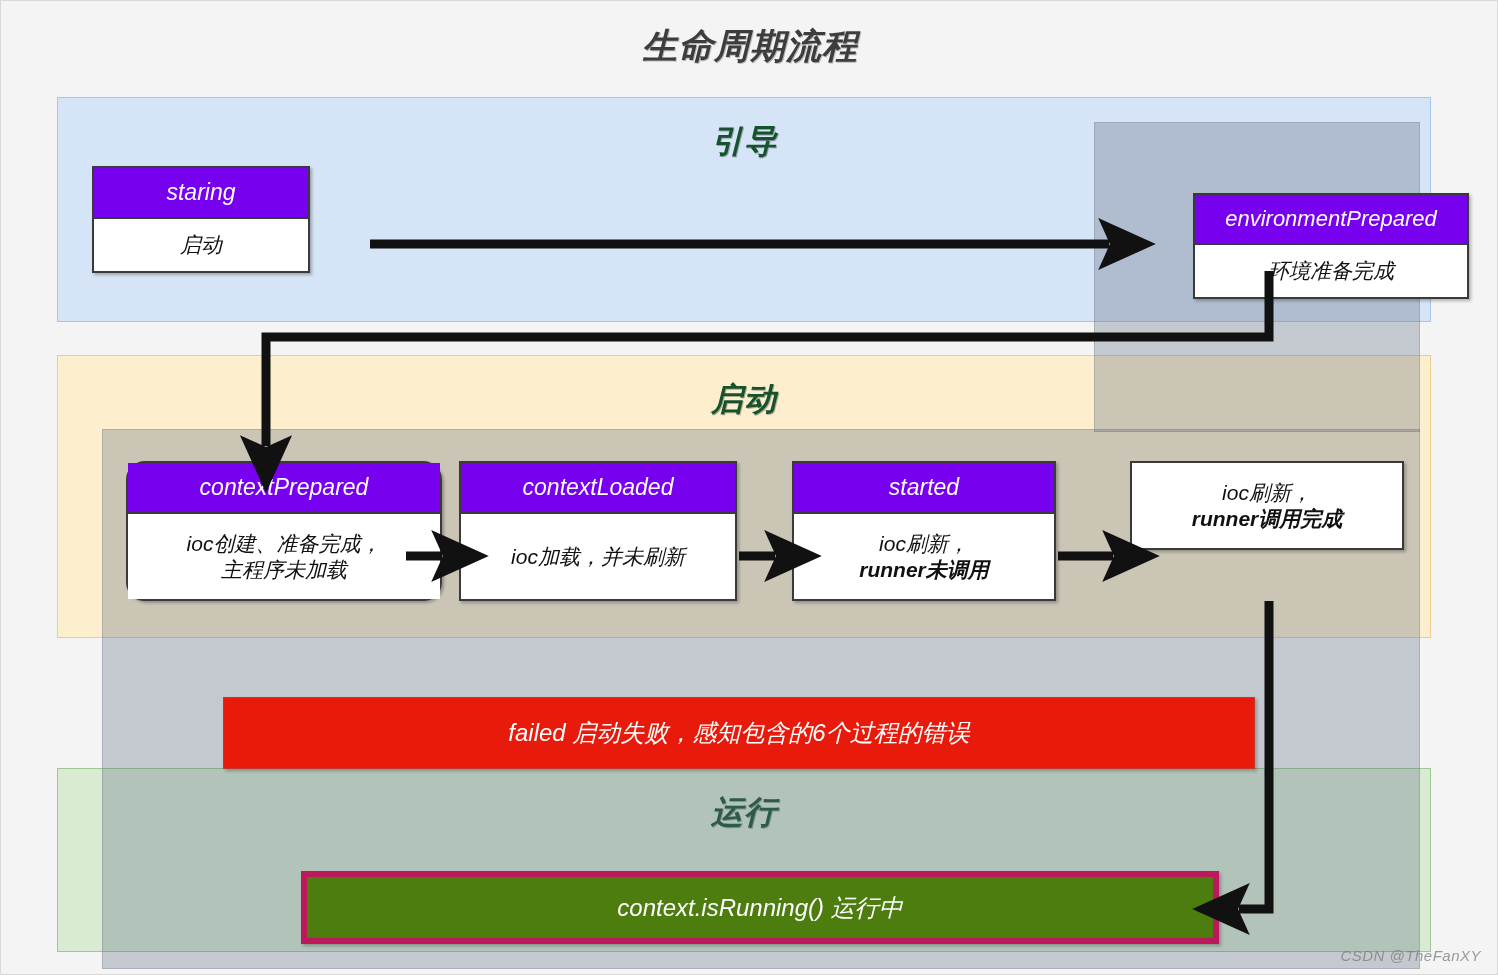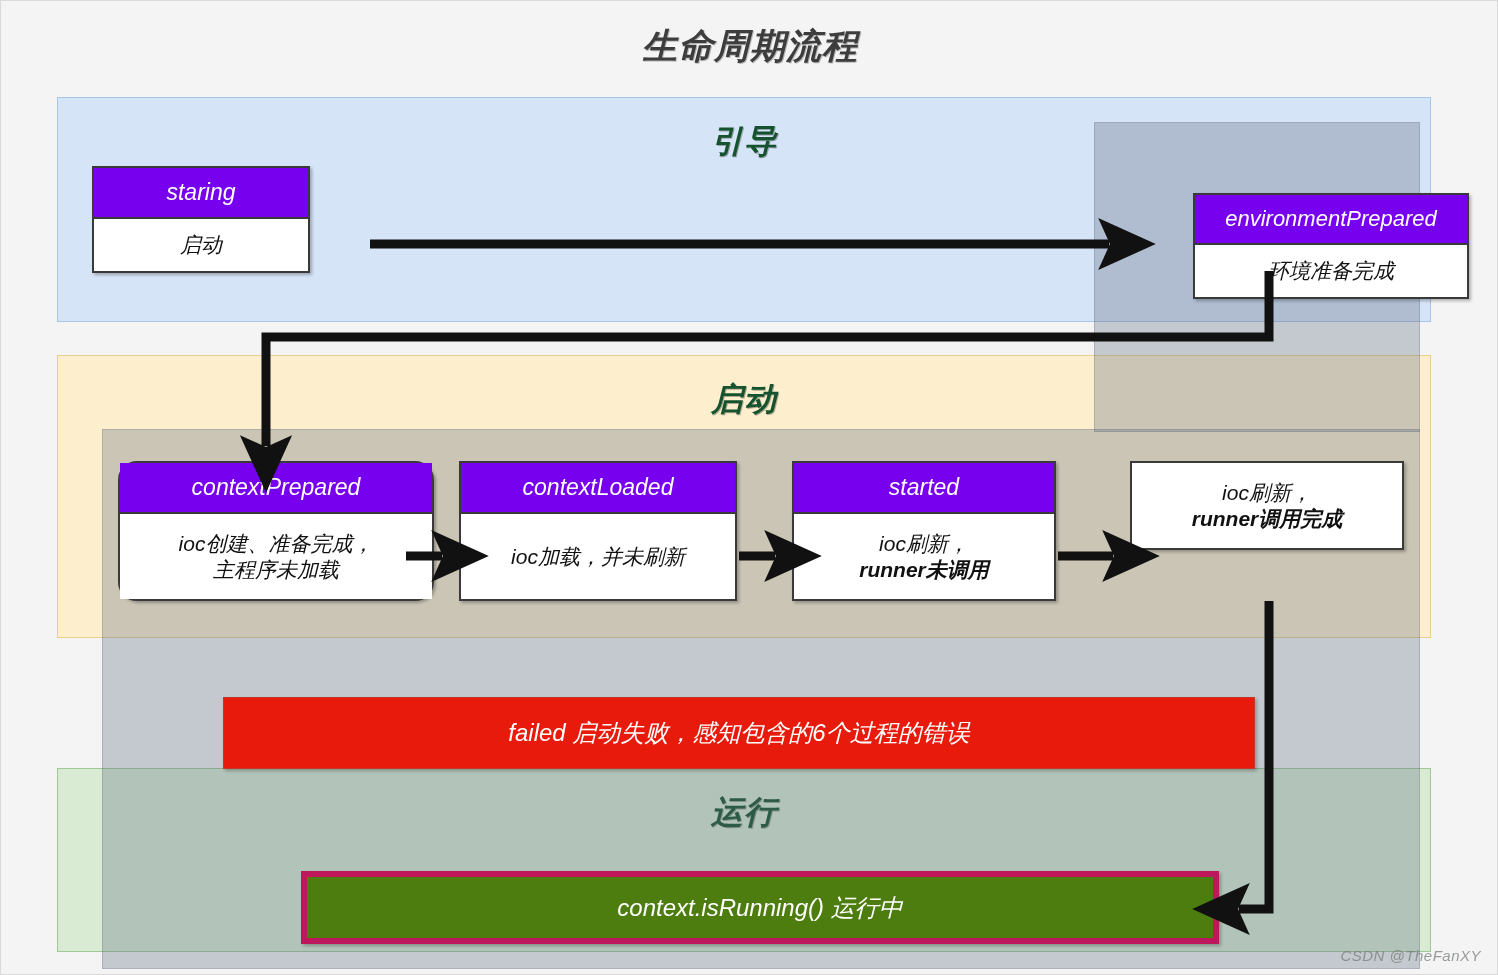--- a/index.html
+++ b/index.html
@@ -115,21 +115,21 @@
   }
   .event-body b { font-weight: bold; }
 
   .box-staring      { left: 91px;  top: 165px; width: 218px; }
   .box-staring .event-body { height: 52px; }
 
   .box-environment  { left: 1192px; top: 165px; width: 276px; margin-top: 27px; }
   .box-environment .event-body { height: 52px; }
   .box-environment .event-head { font-size: 22px; }
 
-  .box-contextprep  { left: 117px; top: 460px; width: 316px; border-radius: 19px; }
+  .box-contextprep  { left: 125px; top: 460px; width: 316px; border-radius: 19px; }
   .box-contextprep .event-body { height: 85px; }
 
   .box-contextloaded{ left: 458px; top: 460px; width: 278px; }
   .box-contextloaded .event-body { height: 85px; }
 
   .box-started      { left: 791px; top: 460px; width: 264px; }
   .box-started .event-body { height: 85px; }
 
   .box-ready        { left: 1129px; top: 460px; width: 274px; }
   .box-ready .event-body { height: 85px; }

